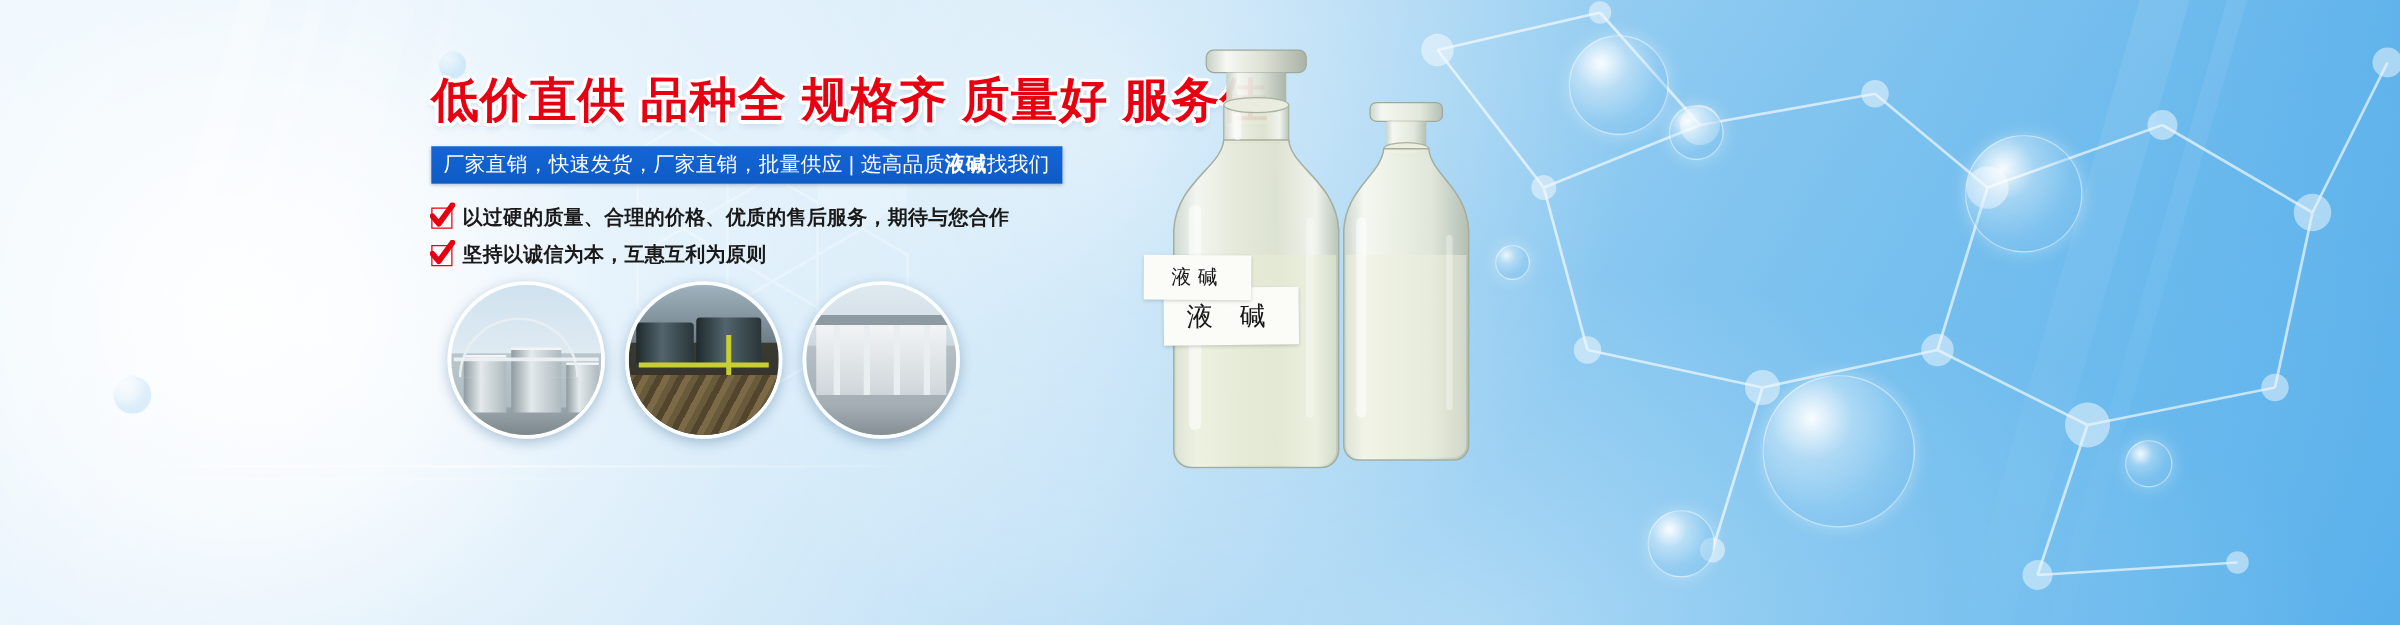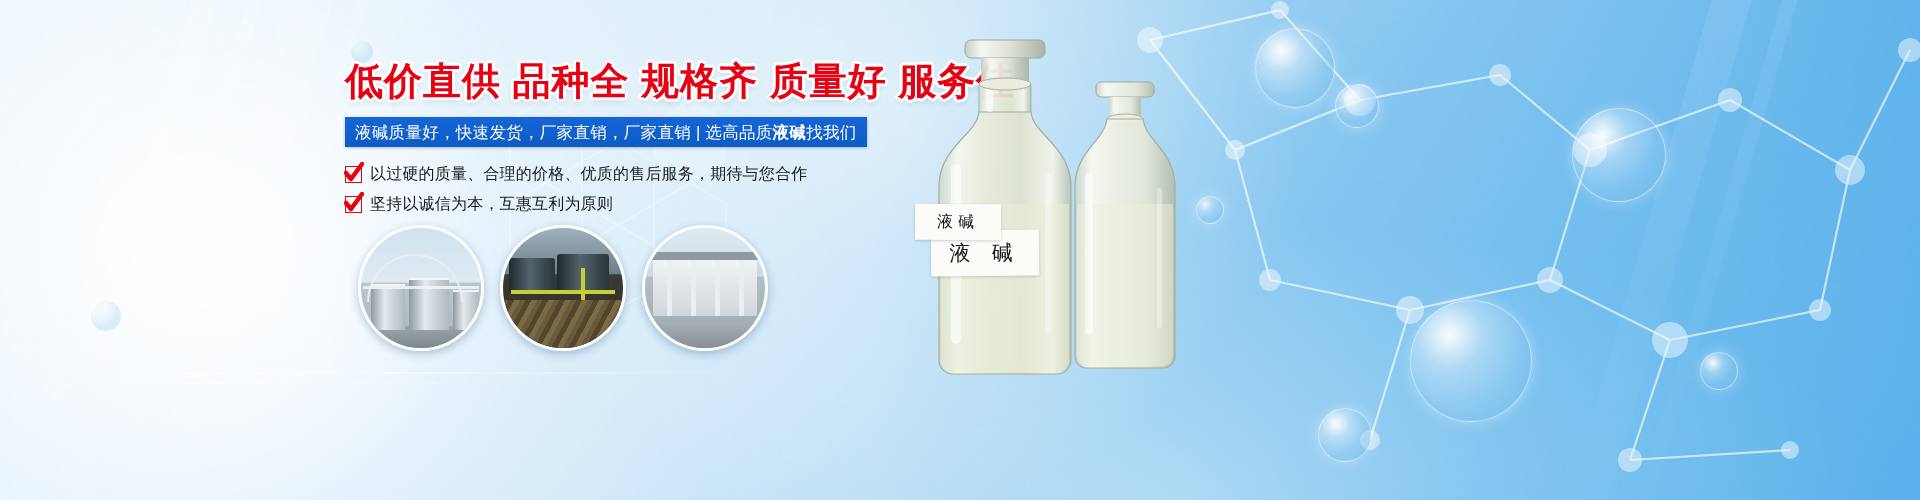--- a/index.html
+++ b/index.html
@@ -55,21 +55,21 @@
   }
   .subbar{
     margin-top:17px;display:inline-block;
     background:linear-gradient(to bottom,#1565d8,#0d5bc4);
     color:#ffffff;font-size:16.5px;line-height:30px;height:30px;
     padding:0 10px;white-space:nowrap;letter-spacing:.3px;
     box-shadow:0 1px 3px rgba(0,40,90,.28);
   }
   .subbar b{font-weight:bold;}
   .bullets{margin-top:17px;}
-  .brow{display:flex;align-items:center;margin-bottom:9px;}
+  .brow{display:flex;align-items:center;margin-bottom:9px;font-weight:bold;}
   .bitem{display:flex;align-items:center;white-space:nowrap;}
   .bitem + .bitem{margin-left:20px;}
   .chk{
     width:15px;height:15px;flex:0 0 15px;margin-right:8px;position:relative;
     border:1px solid #e60012;background:#fff;
   }
   .chk svg{position:absolute;left:-2px;top:-5px;}
   .btext{font-size:16px;color:#1a1a1a;letter-spacing:.2px;}
   
   .thumbs{position:absolute;left:358px;top:225px;display:flex;gap:16px;}
@@ -191,21 +191,21 @@
   <div class="bub" style="left:1318px;top:408px;width:52px;height:52px;"></div>
   <div class="bub" style="left:1700px;top:352px;width:36px;height:36px;"></div>
   <div class="bub" style="left:1196px;top:196px;width:26px;height:26px;"></div>
   <div class="bub" style="left:90px;top:300px;width:30px;height:30px;opacity:.6;"></div>
   <div class="bub" style="left:350px;top:40px;width:22px;height:22px;opacity:.6;"></div>
 
   <div class="copy">
 
     <div class="headline">低价直供 品种全 规格齐 质量好 服务佳</div>
 
-    <div class="subbar"><span>液碱质量好，快速发货，厂家直销，厂家直销 | 选高品质</span><b>液碱</b><span>找我们</span></div>
+    <div class="subbar"><span>厂家直销，快速发货，厂家直销，批量供应 | 选高品质</span><b>液碱</b><span>找我们</span></div>
 
     <div class="bullets">
 
       <div class="brow">
         <div class="bitem">
           <span class="chk">
             <svg width="20" height="22" viewBox="0 0 20 22">
                 <path d="M2 11 L7 17 L18 2" stroke="#e60012" stroke-width="4.5" fill="none" stroke-linecap="round" stroke-linejoin="round"></path>
               </svg>
           </span>

